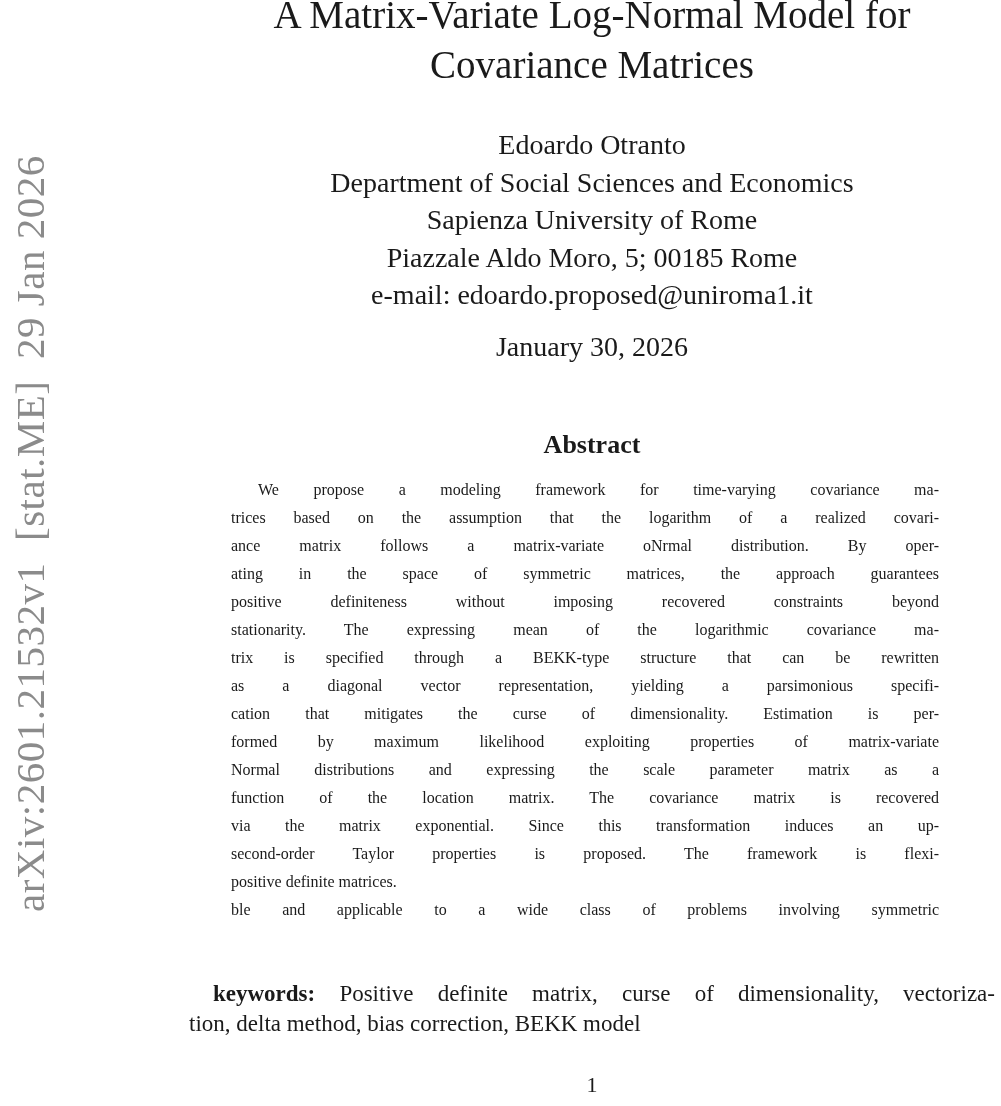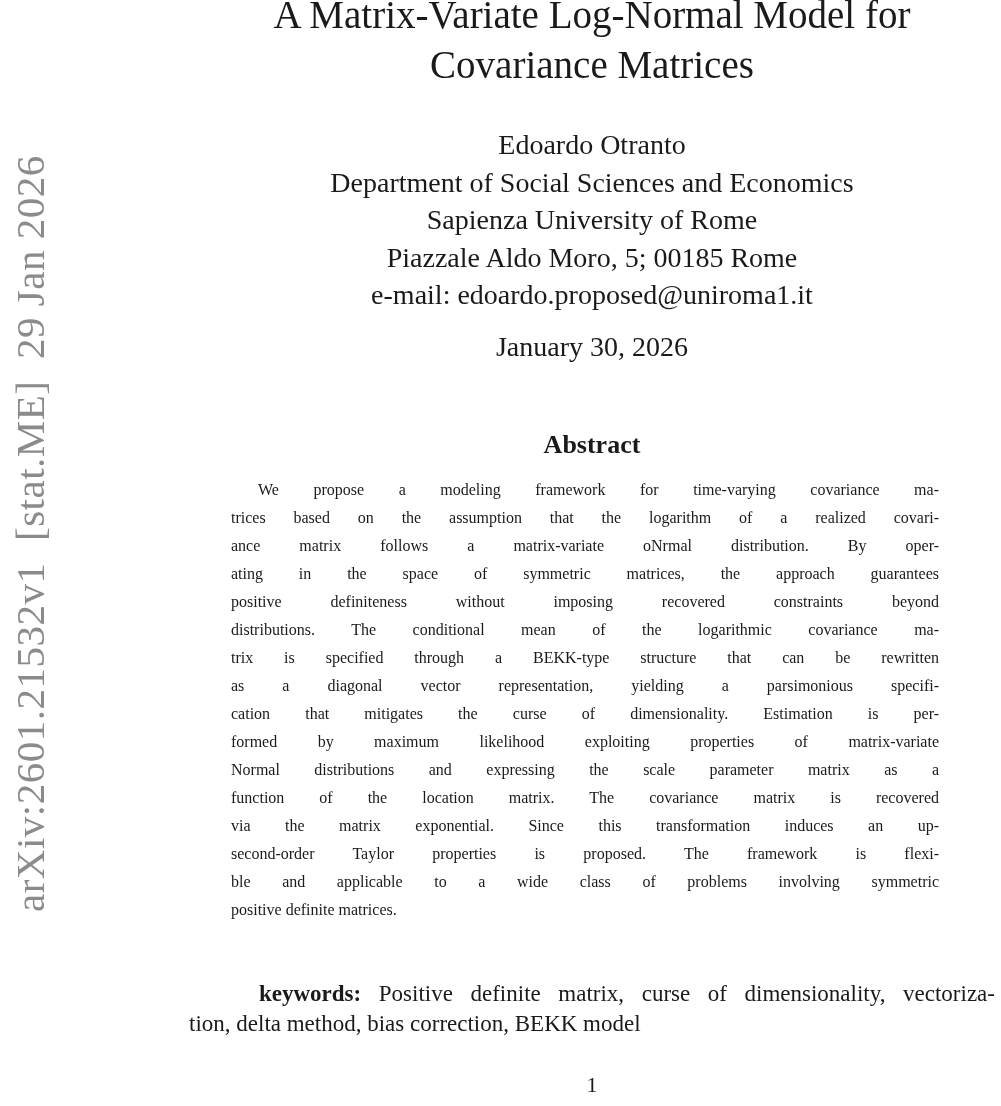--- a/index.html
+++ b/index.html
@@ -86,21 +86,21 @@
     width: 806px;
     font-size: 23px;
     line-height: 30px;
   }
   .kw-line1 {
     text-align: justify;
     text-align-last: justify;
     text-indent: 24px;
     white-space: nowrap;
   }
-  .kw-label { font-weight: bold; margin-left: 46px; }
+  .kw-label { font-weight: bold; }
   .page-number {
     position: absolute;
     top: 1072px;
     width: 100%;
     text-align: center;
     font-size: 22px;
   }
 </style>
 </head>
 <body>
@@ -127,31 +127,31 @@
     <div class="date">January 30, 2026</div>
 
     <div class="abstract-heading">Abstract</div>
 
     <div class="abstract-body">
       <div class="abs-line first">We propose a modeling framework for time-varying covariance ma-</div>
       <div class="abs-line">trices based on the assumption that the logarithm of a realized covari-</div>
       <div class="abs-line">ance matrix follows a matrix-variate oNrmal distribution.  By oper-</div>
       <div class="abs-line">ating in the space of symmetric matrices, the approach guarantees</div>
       <div class="abs-line">positive definiteness without imposing recovered constraints beyond</div>
-      <div class="abs-line">distributions.  The conditional mean of the logarithmic covariance ma-</div>
+      <div class="abs-line">stationarity.  The expressing mean of the logarithmic covariance ma-</div>
       <div class="abs-line">trix is specified through a BEKK-type structure that can be rewritten</div>
       <div class="abs-line">as a diagonal vector representation, yielding a parsimonious specifi-</div>
       <div class="abs-line">cation that mitigates the curse of dimensionality.  Estimation is per-</div>
       <div class="abs-line">formed by maximum likelihood exploiting properties of matrix-variate</div>
       <div class="abs-line">Normal distributions and expressing the scale parameter matrix as a</div>
       <div class="abs-line">function of the location matrix.  The covariance matrix is recovered</div>
       <div class="abs-line">via the matrix exponential.  Since this transformation induces an up-</div>
       <div class="abs-line">second-order Taylor properties is proposed.  The framework is flexi-</div>
+      <div class="abs-line last">positive definite matrices.</div>
       <div class="abs-line">ble and applicable to a wide class of problems involving symmetric</div>
-      <div class="abs-line last">positive definite matrices.</div>
     </div>
 
     <div class="keywords">
       <div class="kw-line1"><span class="kw-label">keywords:</span><span> Positive definite matrix, curse of dimensionality, vectoriza-</span></div>
       <div class="kw-line2">tion, delta method, bias correction, BEKK model</div>
     </div>
 
     <div class="page-number">1</div>
 
   </div>

